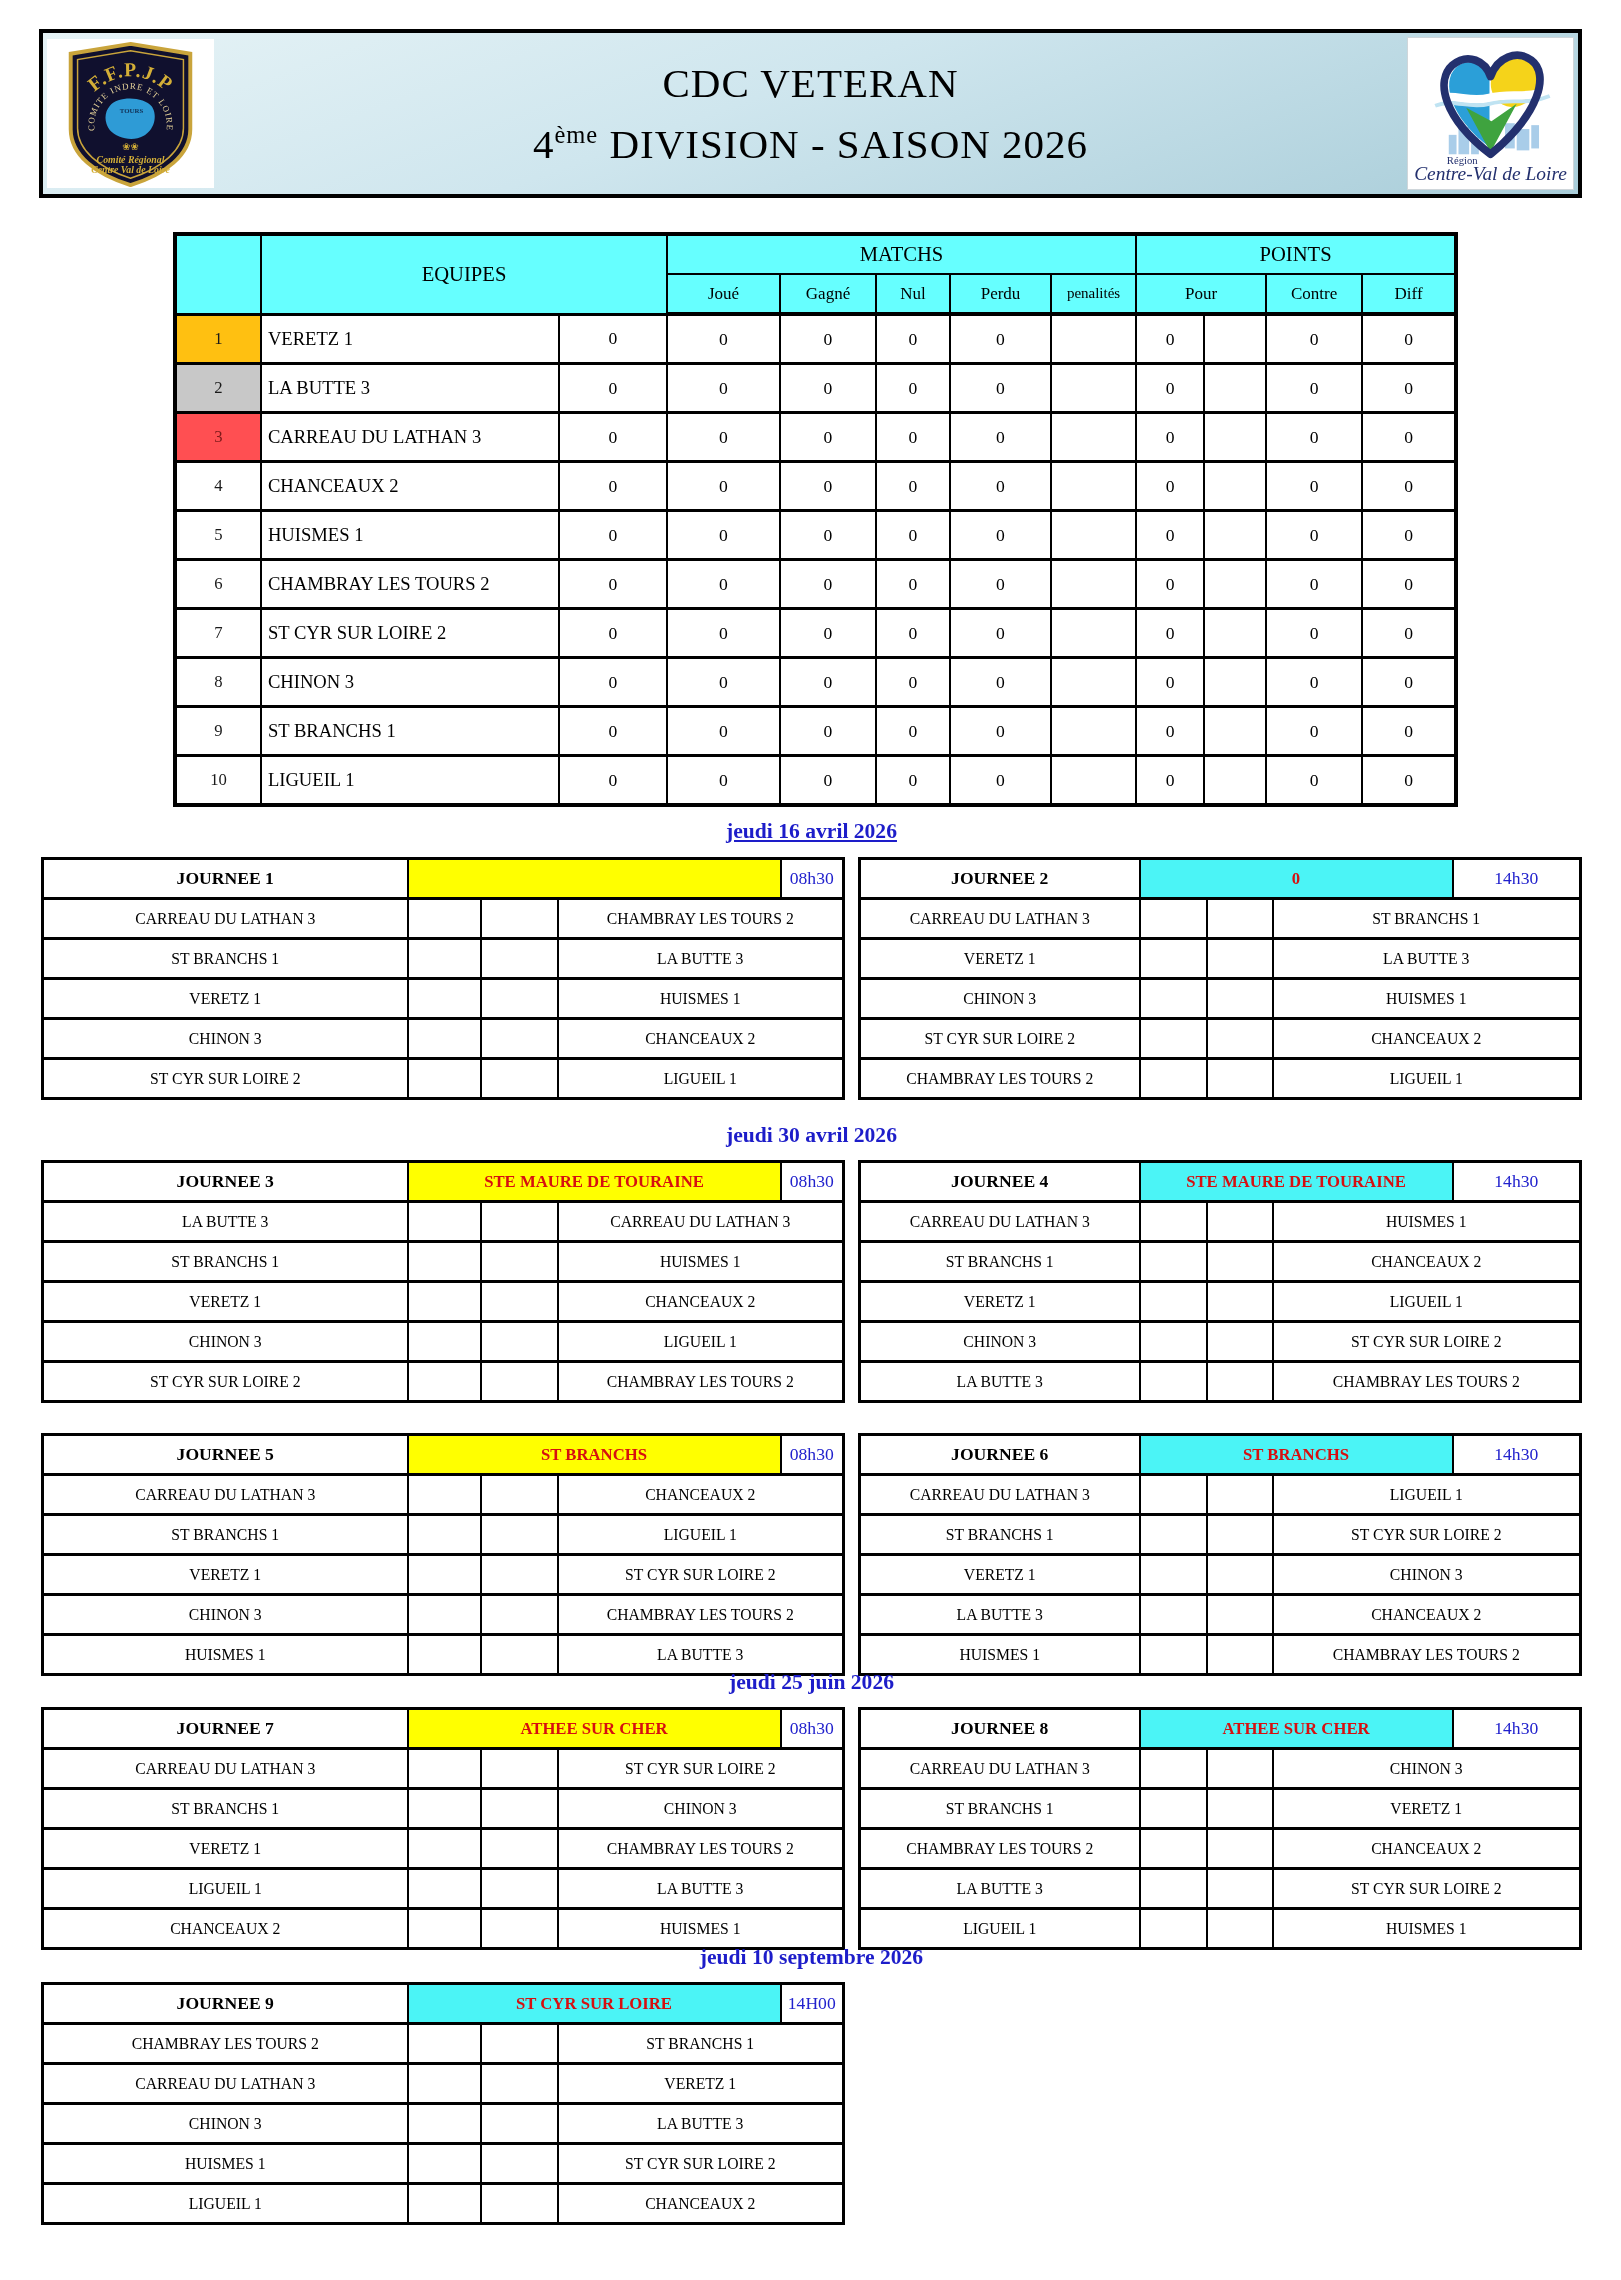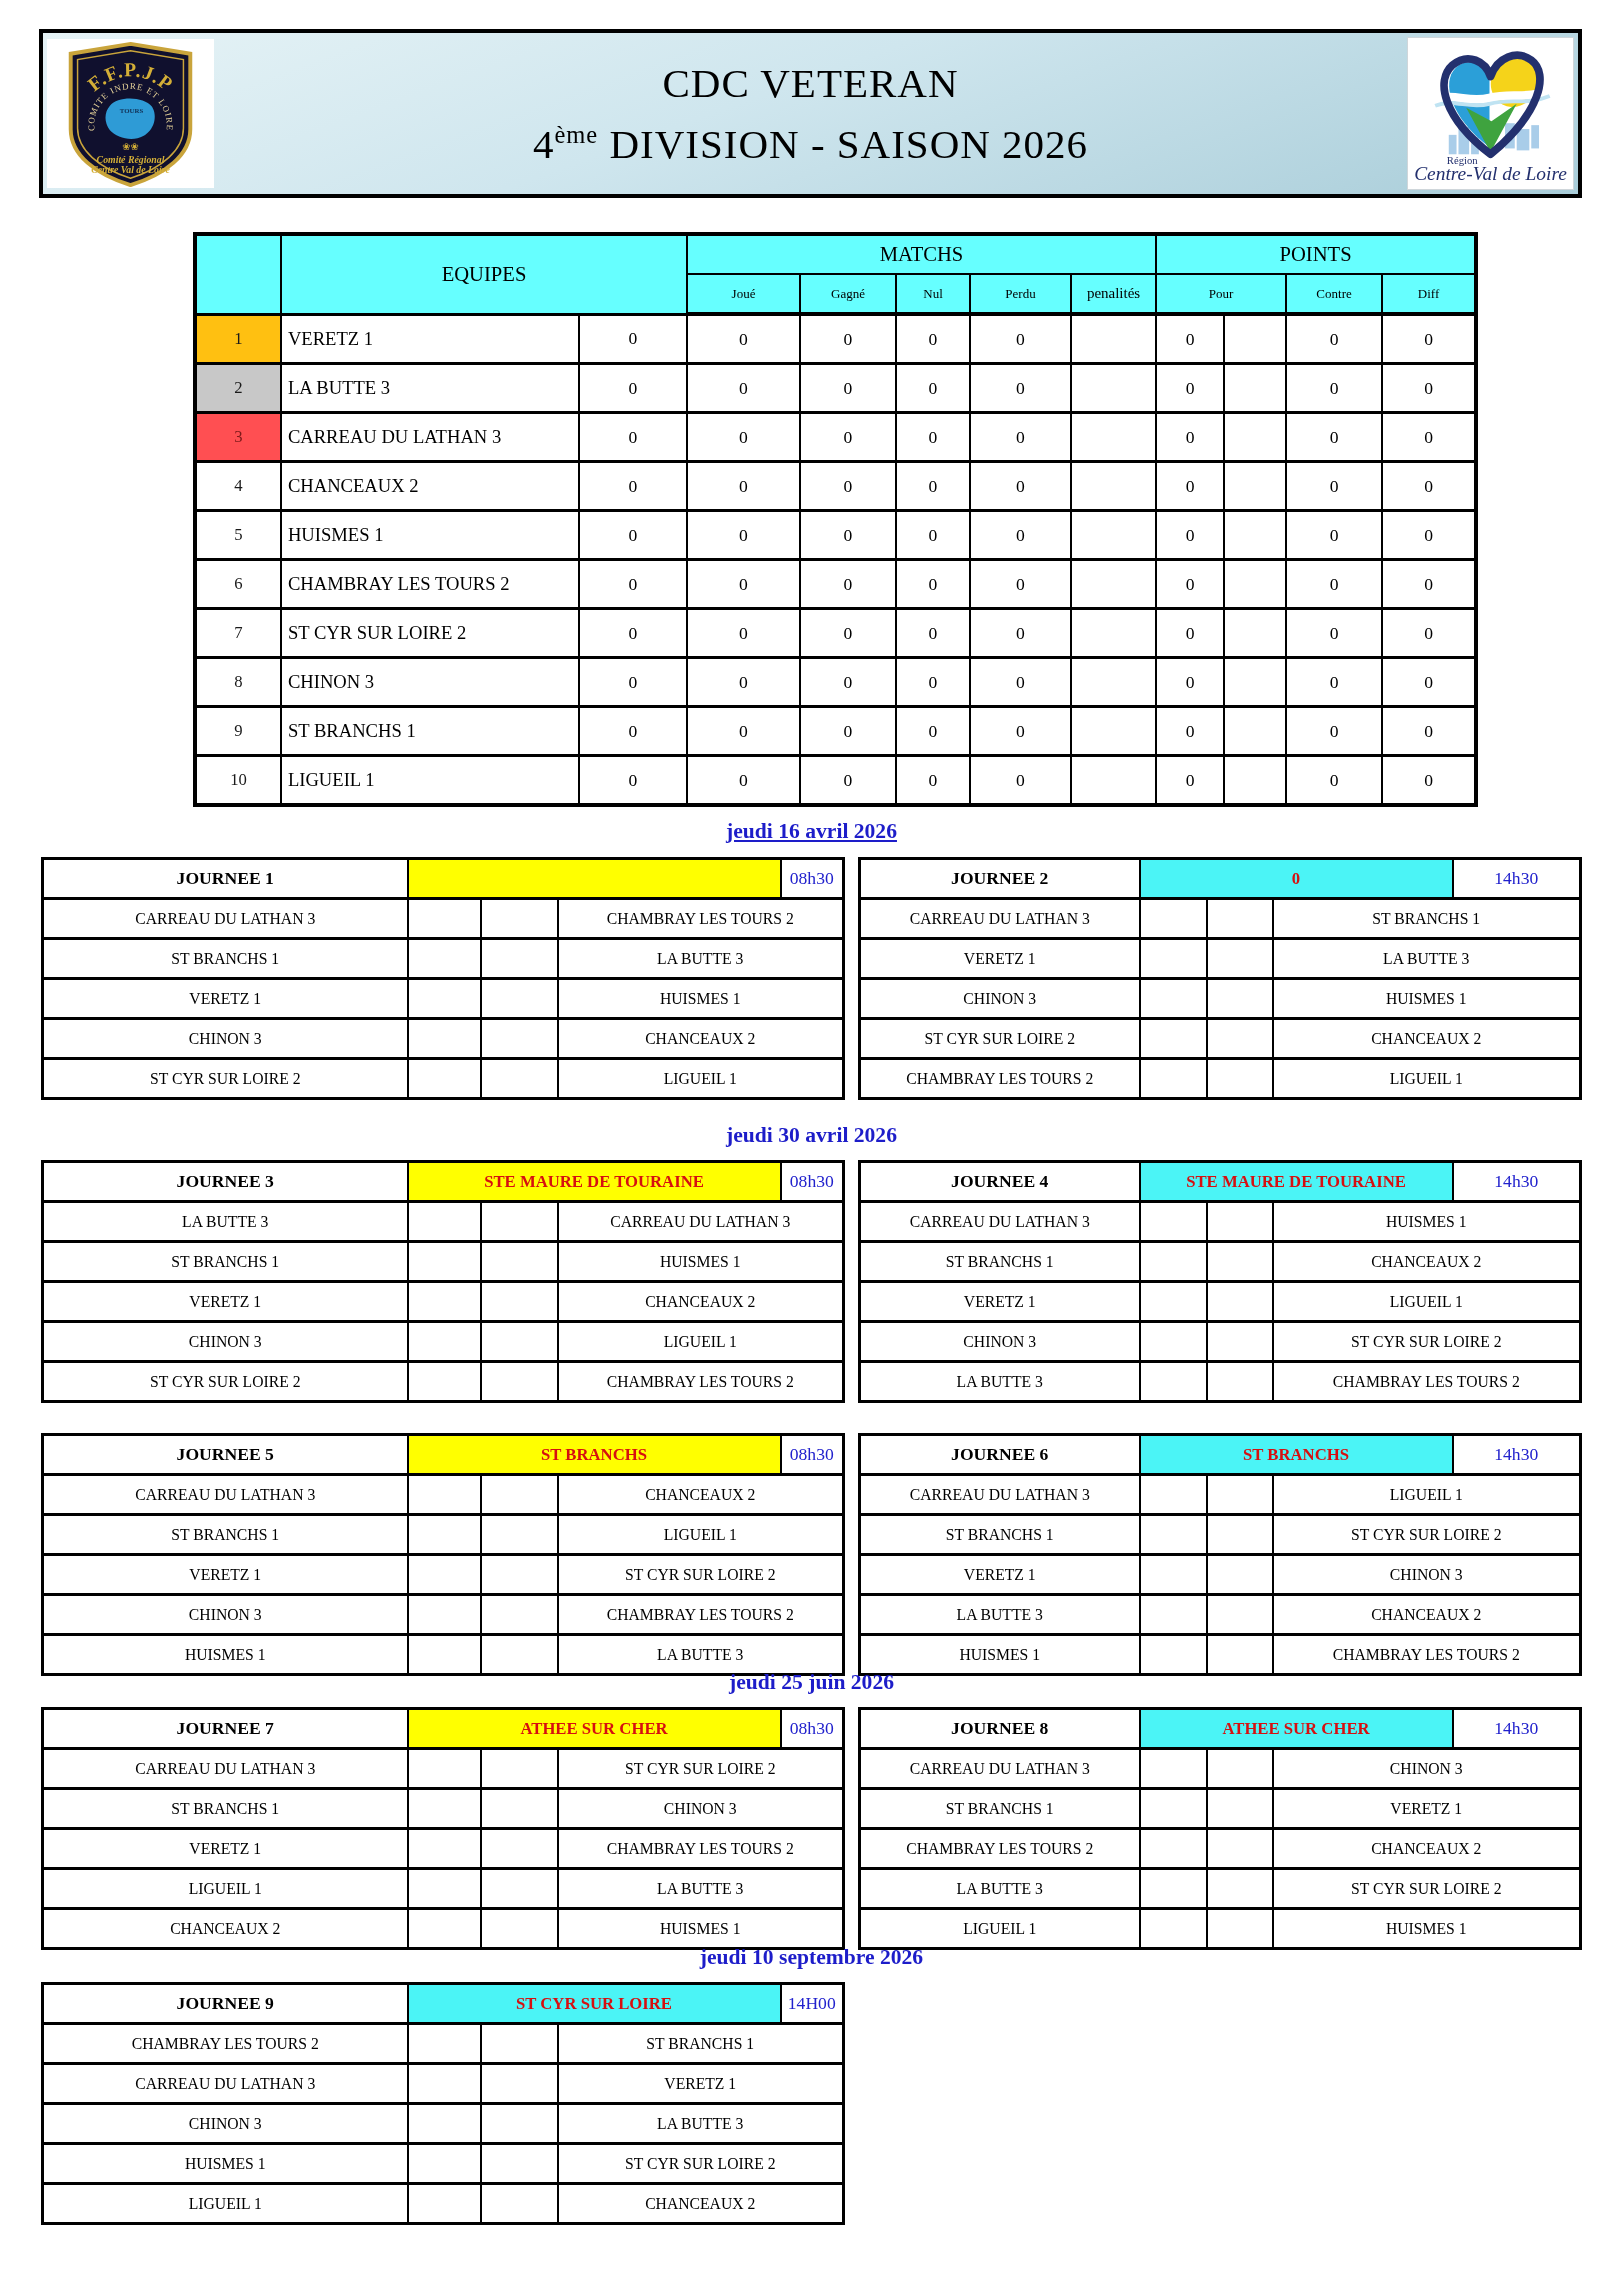--- a/index.html
+++ b/index.html
@@ -14,25 +14,25 @@
   .logo-panel{background:#fff;flex:0 0 auto;display:flex;align-items:center;justify-content:center;}
   .logo-left{width:167px;height:149px;margin-left:3.9px;}
   .logo-right{width:167px;height:153px;margin-right:3.9px;border:1px solid #cfd6da;box-sizing:border-box;}
   .title-block{flex:1 1 auto;text-align:center;}
   .title-line1{font-size:41px;letter-spacing:1px;}
   .title-line2{font-size:41px;margin-top:13.7px;letter-spacing:1px;}
   .title-line2 sup{font-size:24.5px;}
 
   
   table{border-collapse:collapse;table-layout:fixed;}
-  .standings{position:absolute;left:173px;top:232px;width:1282px;border:4.9px solid #000;margin-left:20px;}
+  .standings{position:absolute;left:173px;top:232px;width:1282px;border:4.9px solid #000;}
   .standings th,.standings td{border:2.9px solid #000;overflow:hidden;white-space:nowrap;}
   .standings thead th{background:#66FFFF;font-weight:normal;}
   .standings .h1 th{height:35px;font-size:20.6px;}
-  .standings .h2 th{height:35px;font-size:13px;}
+  .standings .h2 th{height:35px;font-size:17px;}
   .standings .h2 th.small{font-size:15px;}
   .standings thead tr.h2 th{border-bottom-width:4.9px;}
   .standings tbody td{height:44px;border-top-width:3.9px;border-bottom-width:3.9px;font-size:17.6px;background:#fff;}
   .standings td.rank{text-align:center;font-size:16.7px;}
   .standings td.team{text-align:left;padding-left:5.9px;font-size:18.6px;}
   .standings td.num{text-align:center;}
 
   
   .jtable{position:absolute;border:3.9px solid #000;background:#fff;}
   .jtable th,.jtable td{border:2.9px solid #000;border-top-width:3.9px;border-bottom-width:3.9px;

